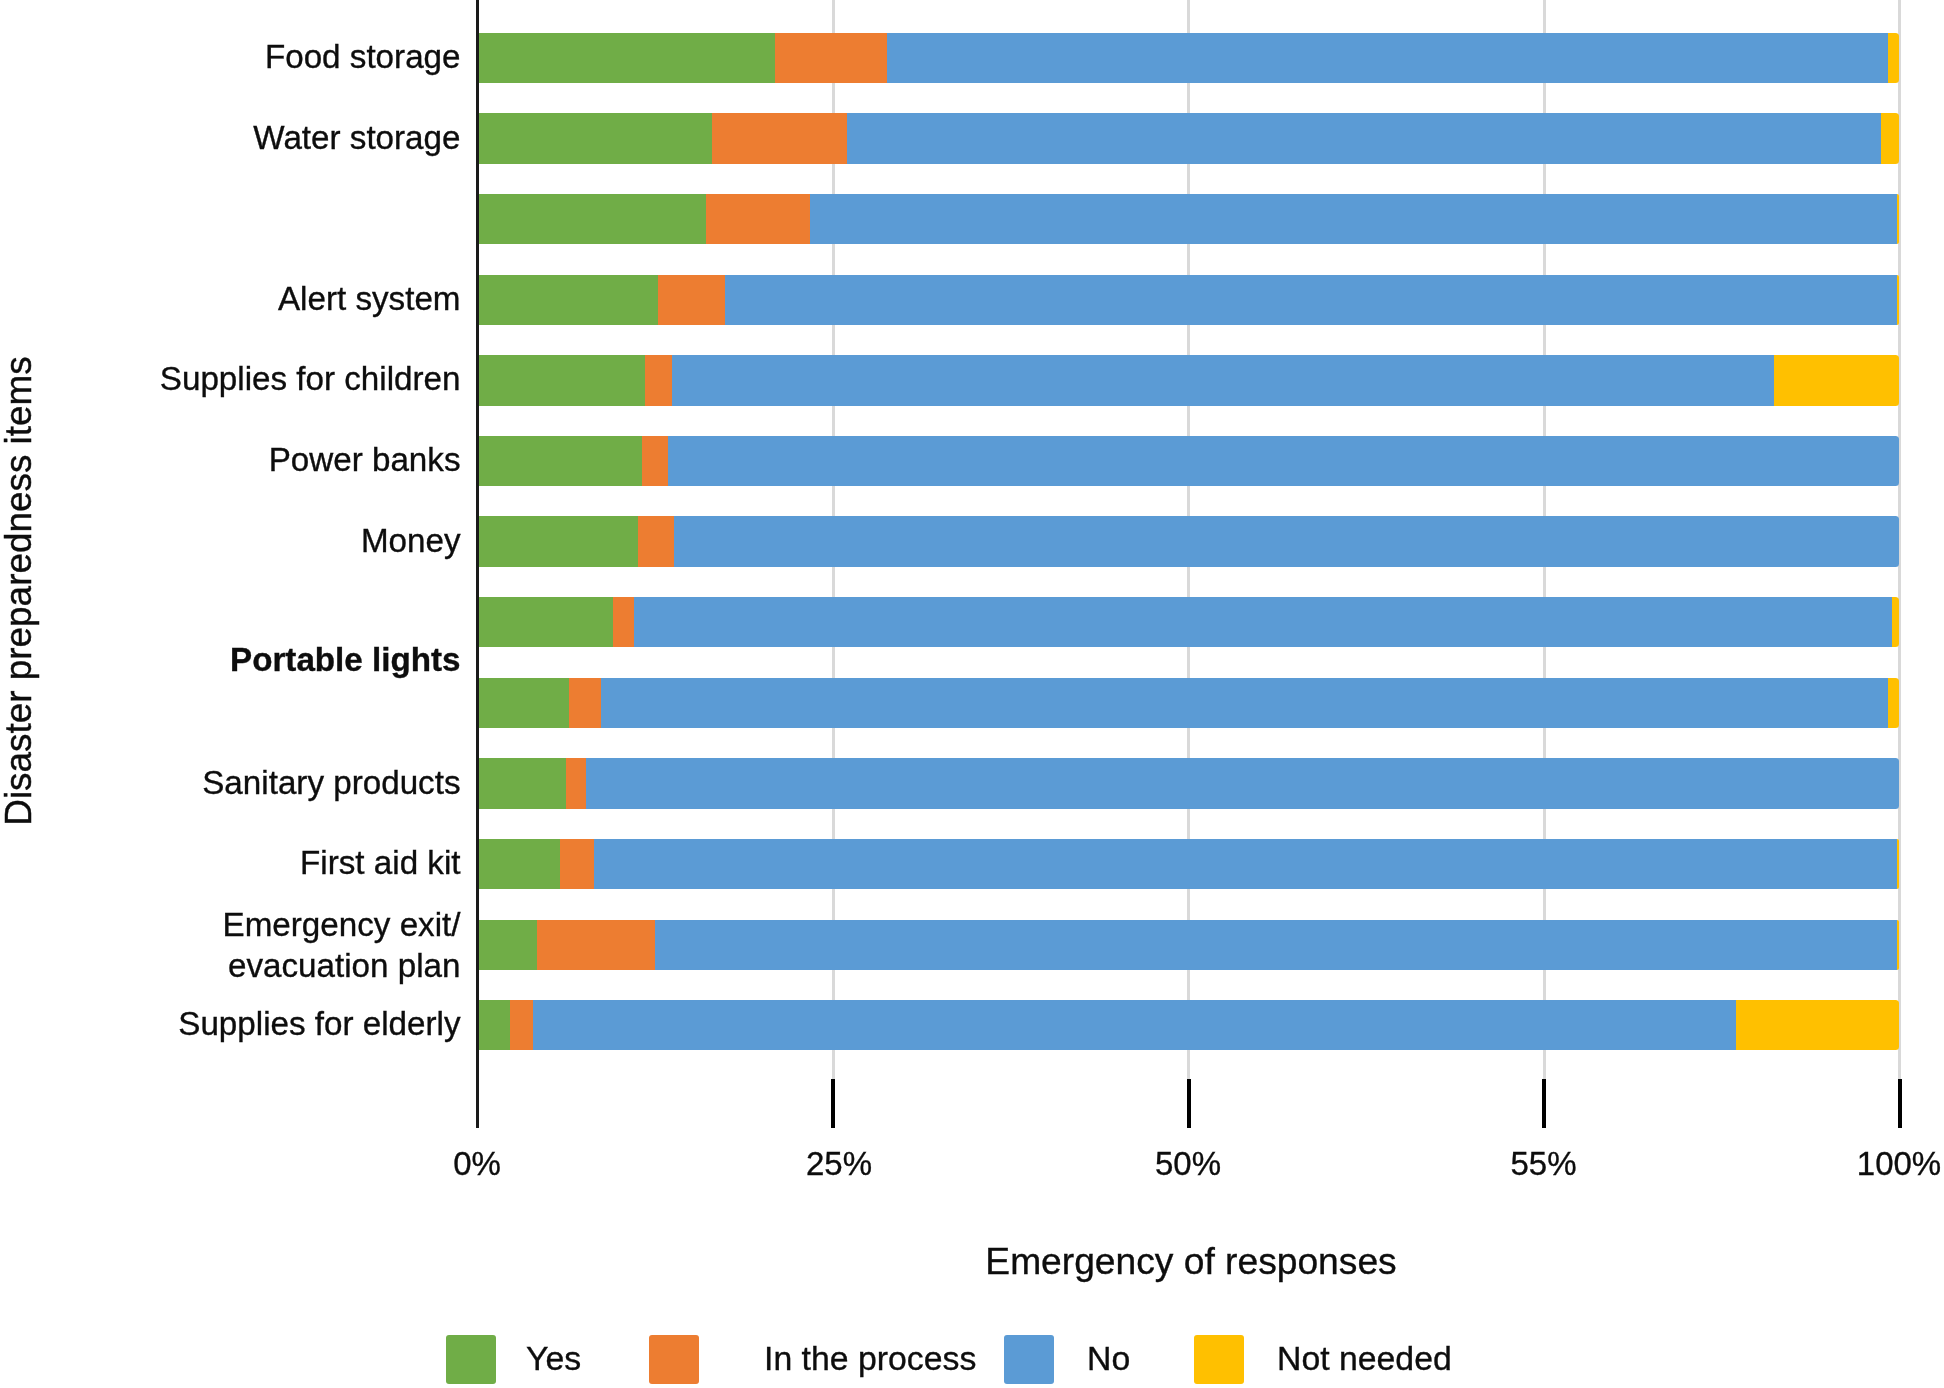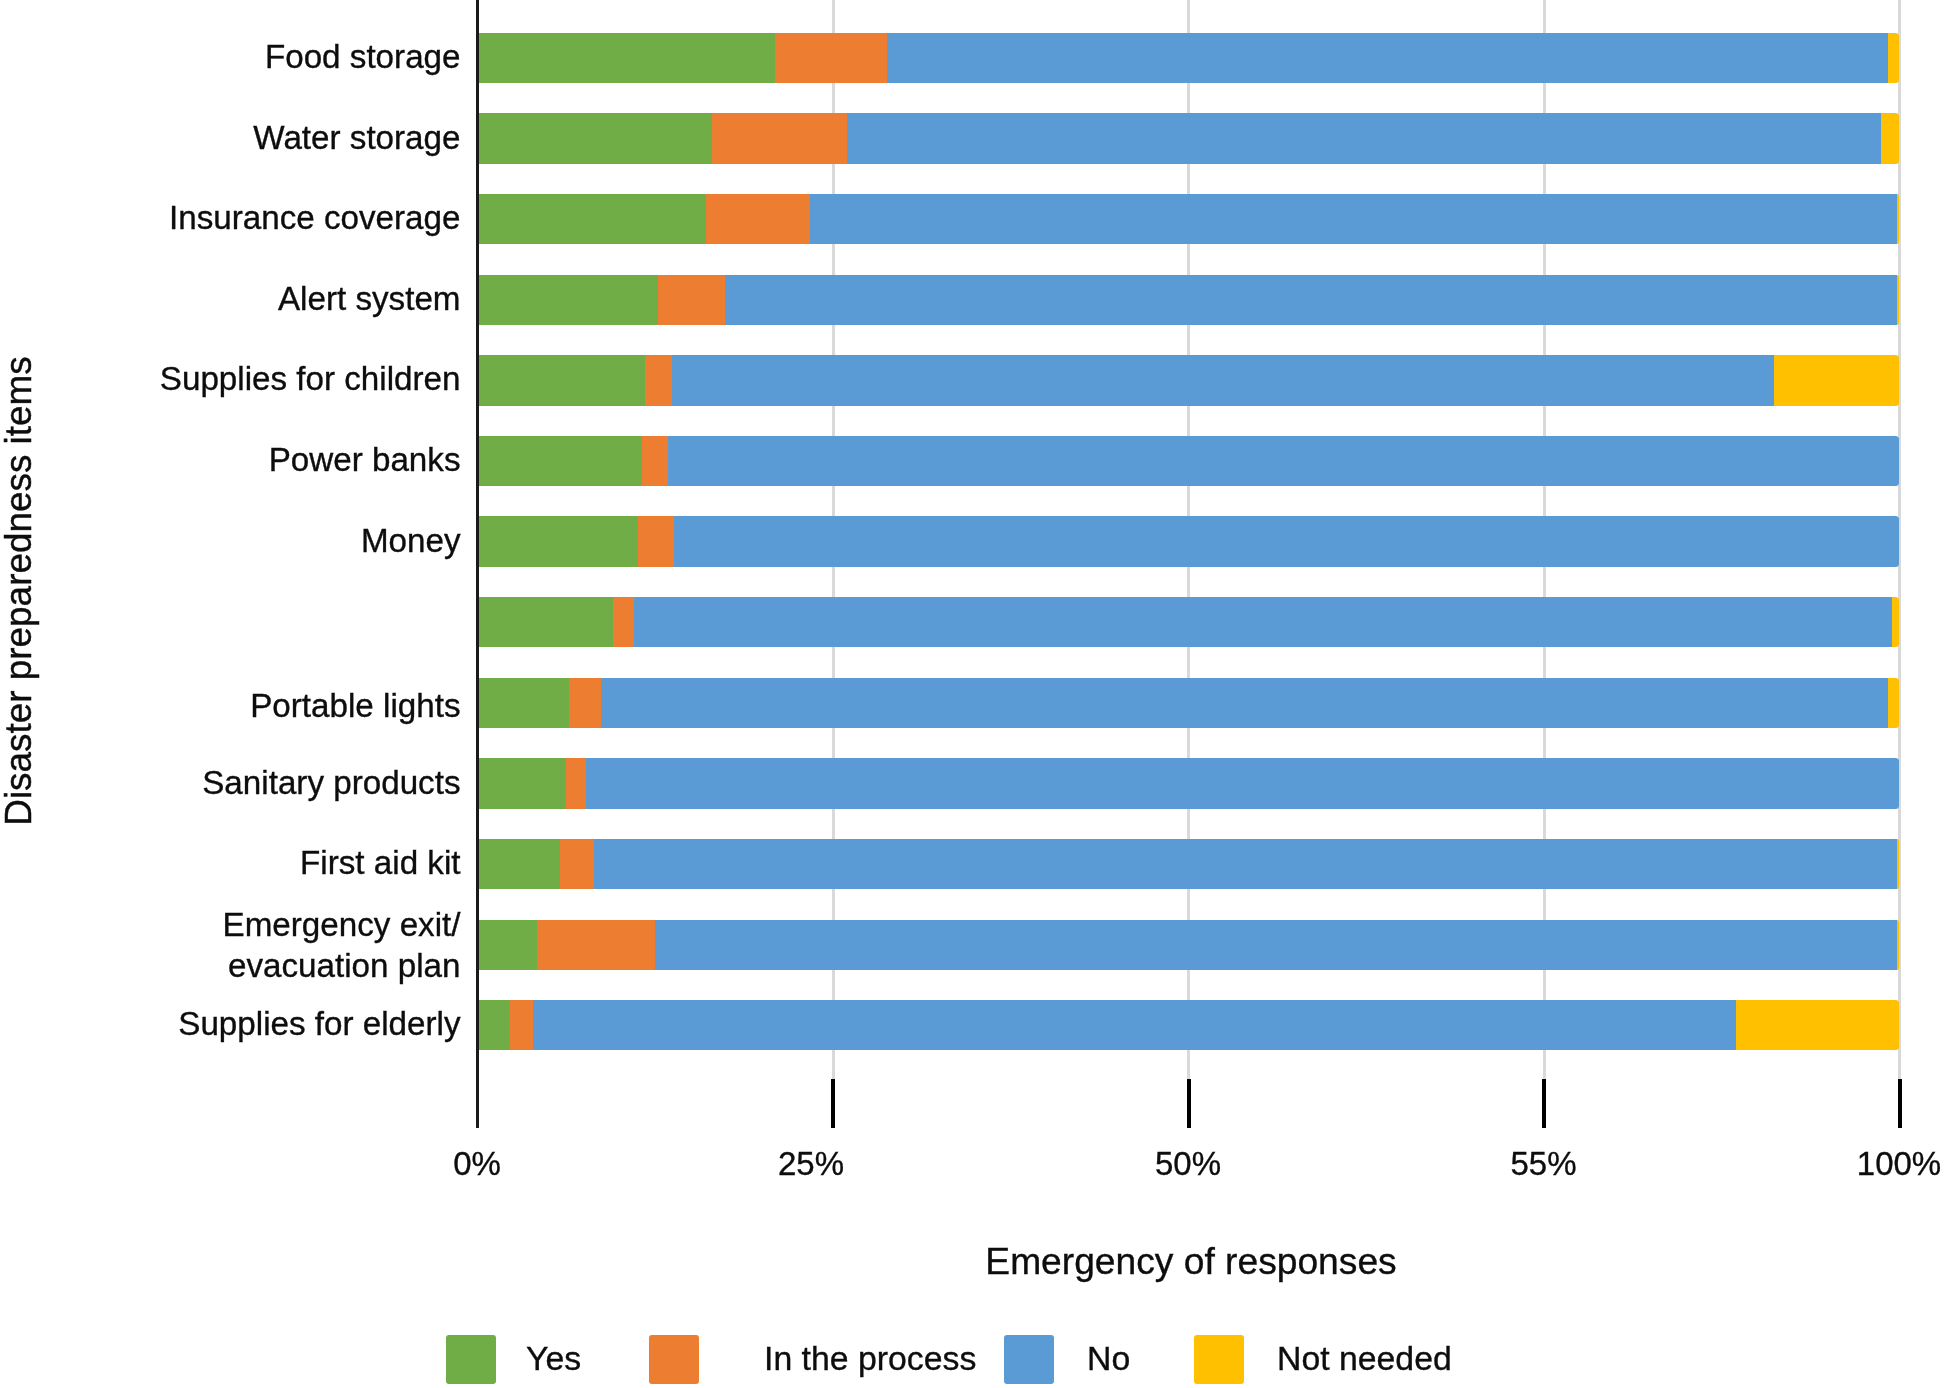--- a/index.html
+++ b/index.html
@@ -134,38 +134,37 @@
   <div class="ticks" id="ticks">
       <div class="tick" style="left: 831px;"></div>
       <div class="tick" style="left: 1186.5px;"></div>
       <div class="tick" style="left: 1542px;"></div>
       <div class="tick" style="left: 1897.5px;"></div>
     </div>
 
   <div class="ylabels" id="ylabels">
       <div class="ylabel" style="top: 56.05px;">Food storage</div>
       <div class="ylabel" style="top: 136.66px;">Water storage</div>
-      <div class="ylabel" style="top: 217.27px;">Insurance coverage</div>
       <div class="ylabel" style="top: 297.88px;">Alert system</div>
       <div class="ylabel" style="top: 378.49px;">Supplies for children</div>
       <div class="ylabel" style="top: 459.1px;">Power banks</div>
       <div class="ylabel" style="top: 539.71px;">Money</div>
-      <div class="ylabel" style="top: 705px;">Portable lights</div>
+      <div class="ylabel" style="top: 659px; font-weight: bold;">Portable lights</div>
       <div class="ylabel" style="top: 781.54px;">Sanitary products</div>
       <div class="ylabel" style="top: 862.15px;">First aid kit</div>
       <div class="ylabel" style="top: 945.26px;">
         <div>Emergency exit/</div>
         <div>evacuation plan</div>
       </div>
       <div class="ylabel" style="top: 1023.37px;">Supplies for elderly</div>
     </div>
 
   <div class="xticklabels" id="xticklabels">
       <div class="xticklabel" style="left: 377px;">0%</div>
-      <div class="xticklabel" style="left: 711px;">25%</div>
+      <div class="xticklabel" style="left: 739px;">25%</div>
       <div class="xticklabel" style="left: 1088px;">50%</div>
       <div class="xticklabel" style="left: 1443.5px;">55%</div>
       <div class="xticklabel" style="left: 1799px;">100%</div>
     </div>
 
   <div class="x-axis-title">Emergency of responses</div>
 
   <div class="y-axis-title">Disaster preparedness items</div>
 
   <div class="legend" id="legend">

